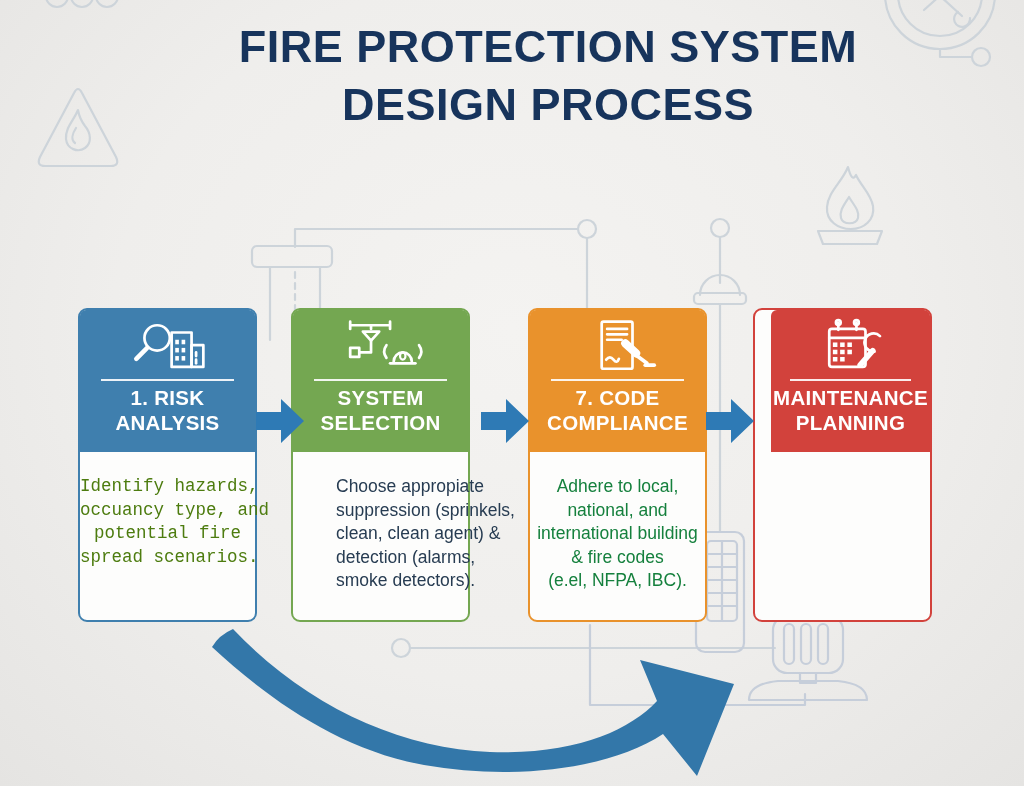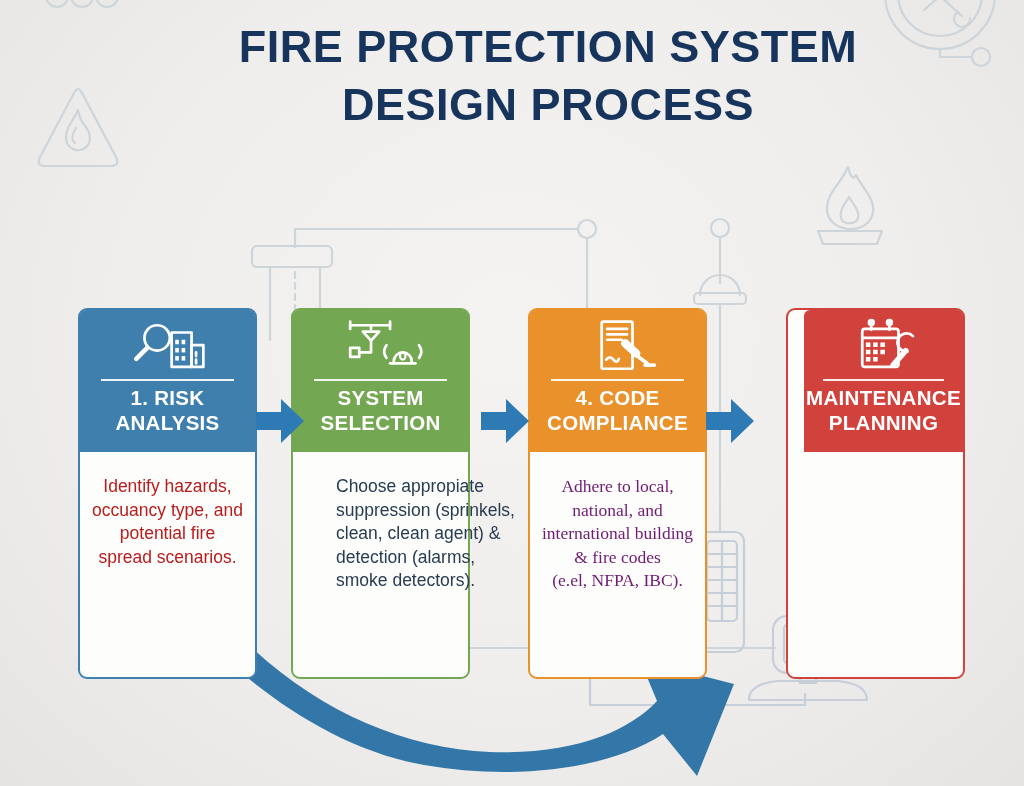--- a/index.html
+++ b/index.html
@@ -8,21 +8,21 @@
     background:radial-gradient(ellipse at 50% 42%, #f4f3f1 0%, #efeeec 55%, #e5e4e2 100%);
     font-family:"Liberation Sans",sans-serif;
   }
   .decor{position:absolute;left:0;top:0;}
   .title{
     position:absolute;top:18px;left:0;width:100%;margin:0;
     text-align:center;font-weight:bold;font-size:45px;line-height:58px;
     white-space:pre;letter-spacing:0.5px;
   }
   .card{
-    position:absolute;top:308px;width:179px;height:371px;box-sizing:border-box;
+    position:absolute;top:308px;width:179px;height:314px;box-sizing:border-box;
     background:#fdfdfc;border:2px solid var(--accent);border-radius:9px;
   }
   .card-header{
     height:142px;background:var(--accent);border-radius:6px 6px 0 0;
     display:flex;flex-direction:column;align-items:center;
   }
   .card-icon{margin-top:8px;height:58px;}
   .card-divider{width:76%;height:2px;background:rgba(255,255,255,0.9);margin:3px auto 4px;}
   .card-title{
     margin:0;color:#fff;font-weight:bold;font-size:20.5px;line-height:25px;
@@ -128,21 +128,21 @@
           <rect x="56" y="33" width="4" height="5"></rect>
             <rect x="63" y="33" width="4" height="5"></rect>
           <rect x="56" y="42" width="4" height="5"></rect>
             <rect x="63" y="42" width="4" height="5"></rect>
         </g>
       </svg>
       <div class="card-divider"></div>
       <p class="card-title">1. RISK
 ANALYSIS</p>
     </div>
-    <div class="card-body" style="color: #b91c1c;">Identify hazards,
+    <div class="card-body" style="color: #4d7c0f; font-family: Liberation Mono, monospace;">Identify hazards,
 occuancy type, and
 potential fire
 spread scenarios.</div>
   </div>
 
   <div class="card" style="left: 291px; --accent: #74a751;">
     <div class="card-header">
       <svg class="card-icon" width="92" height="58" viewBox="0 0 96 64">
         <g stroke="#fff" stroke-width="3" fill="none" stroke-linecap="round" stroke-linejoin="round">
           <path d="M14,8 H58 M14,4 V12 M58,4 V12"></path>
@@ -173,31 +173,31 @@
         <g stroke="#fff" stroke-width="3" fill="none" stroke-linecap="round" stroke-linejoin="round">
           <rect x="30" y="4" width="34" height="52" rx="2"></rect>
           <path d="M36,12 H58 M36,18 H58 M36,24 H52"></path>
           <path d="M35,46 q4,-5 8,0 t6,-1"></path>
           <path d="M64,38 L80,50" stroke-width="4"></path>
           <path d="M78,52 H88" stroke-width="4"></path>
         </g>
         <path d="M56,28 L68,39" stroke="#fff" stroke-width="9" stroke-linecap="round" fill="none"></path>
       </svg>
       <div class="card-divider"></div>
-      <p class="card-title">4. CODE
+      <p class="card-title">7. CODE
 COMPLIANCE</p>
     </div>
-    <div class="card-body" style="color: #701a75; font-family: Liberation Serif, serif;">Adhere to local,
+    <div class="card-body" style="color: #15803d;">Adhere to local,
 national, and
 international building
 &amp; fire codes
 (e.el, NFPA, IBC).</div>
   </div>
 
-  <div class="card" style="left: 786px; padding-left: 16px; --accent: #d2423c;">
+  <div class="card" style="left: 753px; padding-left: 16px; --accent: #d2423c;">
     <div class="card-header">
       <svg class="card-icon" width="92" height="58" viewBox="0 0 96 64">
         <g stroke="#fff" stroke-width="3" fill="none" stroke-linecap="round" stroke-linejoin="round">
           <rect x="24" y="12" width="40" height="42" rx="3"></rect>
           <path d="M24,22 H64"></path>
           <path d="M34,5 V13 M54,5 V13"></path>
           <circle cx="34" cy="5" r="2.6"></circle>
             <circle cx="54" cy="5" r="2.6"></circle>
           <path d="M80,20 a10,10 0 1 0 -6,17"></path>
           <path d="M72,36 L58,52" stroke-width="6"></path>

